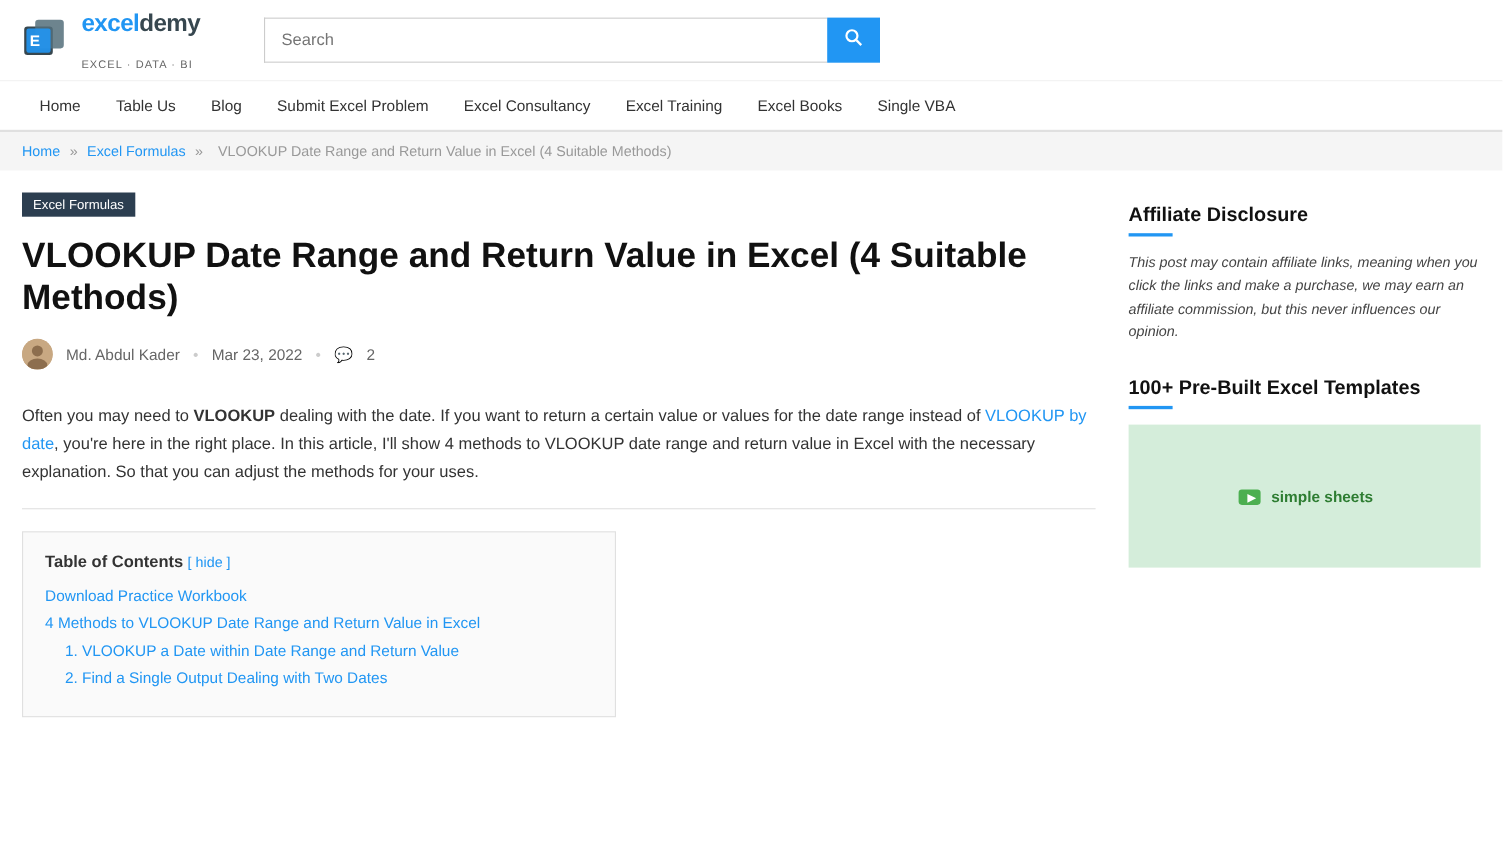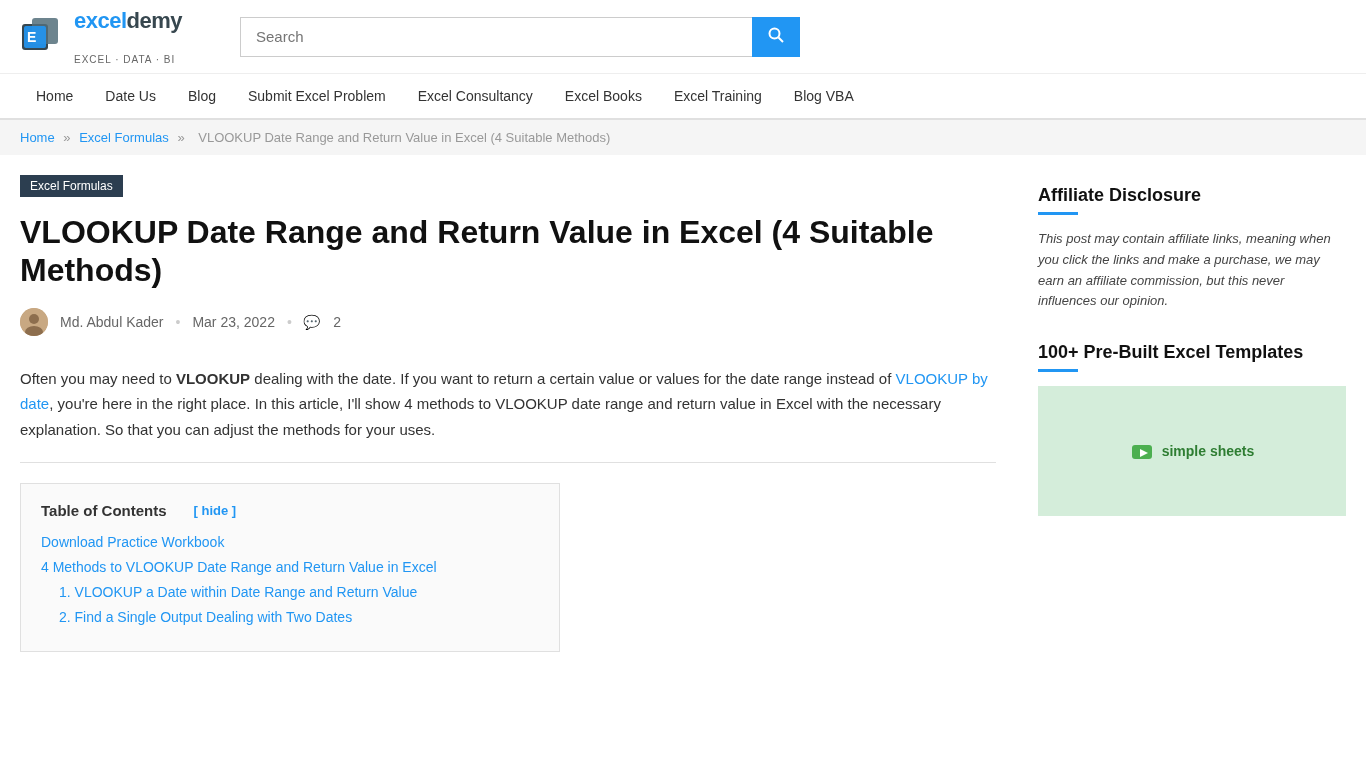--- a/index.html
+++ b/index.html
@@ -158,30 +158,30 @@
     .toc-box {
       border: 1px solid #e0e0e0;
       padding: 18px 20px;
       max-width: 540px;
       margin-bottom: 20px;
       background: #fafafa;
     }
     .toc-header {
       display: flex;
       align-items: center;
-      gap: 27px;
+      gap: 4px;
       margin-bottom: 14px;
       font-size: 15px;
       font-weight: 600;
     }
     .toc-toggle {
       font-size: 13px;
       color: #2196F3;
       cursor: pointer;
-      font-weight: bold;
+      font-weight: normal;
     }
     .toc-list {
       list-style: none;
       padding: 0;
     }
     .toc-list li {
       margin-bottom: 8px;
     }
     .toc-list li a {
       color: #2196F3;
@@ -193,21 +193,20 @@
     }
 
     
     .sidebar {
       width: 320px;
       min-width: 320px;
       padding-top: 10px;
     }
     .sidebar-section {
       margin-bottom: 30px;
-      margin-left: 12px;
     }
     .sidebar-heading {
       font-size: 18px;
       font-weight: 700;
       color: #111;
       margin-bottom: 6px;
     }
     .sidebar-divider {
       border: none;
       border-top: 3px solid #2196F3;
@@ -285,27 +284,27 @@
       <svg width="16" height="16" viewBox="0 0 16 16" fill="white">
         <circle cx="6.5" cy="6.5" r="5" stroke="white" stroke-width="2" fill="none"></circle>
         <line x1="10.5" y1="10.5" x2="15" y2="15" stroke="white" stroke-width="2"></line>
       </svg>
     </button>
   </div>
 </header>
 
 <nav class="nav">
   <a class="nav-item">Home</a>
-  <a class="nav-item">Date Us</a>
+  <a class="nav-item">Table Us</a>
   <a class="nav-item">Blog</a>
   <a class="nav-item">Submit Excel Problem</a>
   <a class="nav-item">Excel Consultancy</a>
+  <a class="nav-item">Excel Training</a>
   <a class="nav-item">Excel Books</a>
-  <a class="nav-item">Excel Training</a>
-  <a class="nav-item">Blog VBA</a>
+  <a class="nav-item">Single VBA</a>
 </nav>
 
 <div class="breadcrumb">
   <a>Home</a>
   <span>»</span>
   <a>Excel Formulas</a>
   <span>»</span>
   <span>VLOOKUP Date Range and Return Value in Excel (4 Suitable Methods)</span>
 </div>
 

